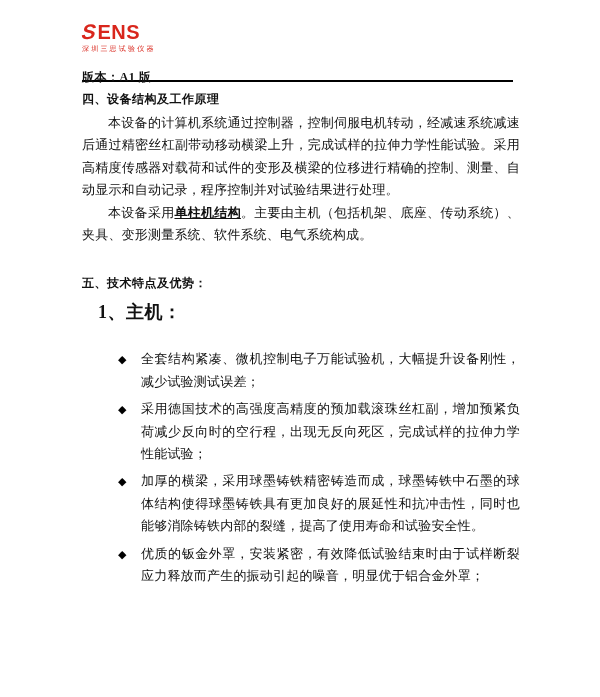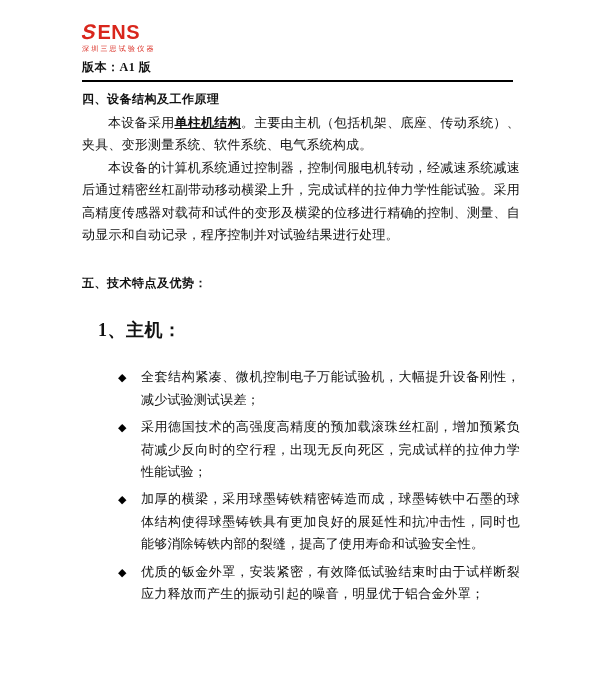--- a/index.html
+++ b/index.html
@@ -34,21 +34,21 @@
     font-family: "Liberation Sans", sans-serif;
     color: #d9261c;
     font-size: 7px;
     letter-spacing: 2.2px;
     margin-top: 2px;
     white-space: nowrap;
   }
   .version {
     font-weight: bold;
     font-size: 12px;
-    margin-top: 5px;
+    margin-top: 15px;
     letter-spacing: 0.5px;
   }
   .product-title {
     position: absolute;
     top: 24px;
     right: 0;
     font-weight: bold;
     font-size: 13.5px;
     letter-spacing: 3px;
     white-space: nowrap;
@@ -68,21 +68,21 @@
   }
   .para {
     margin: 0;
     font-size: 13px;
     line-height: 22.4px;
     text-align: justify;
     text-indent: 2em;
     letter-spacing: 0.2px;
   }
   .ub { font-weight: bold; text-decoration: underline; }
-  .section5 .h2 { margin-top: 26px; margin-bottom: 24px; font-family: Liberation Serif, serif; }
+  .section5 .h2 { margin-top: 26px; margin-bottom: 6px; font-family: Liberation Serif, serif; }
   .subheading {
     font-weight: bold;
     font-size: 18px;
     margin: 0 0 24px 16px;
     letter-spacing: 0.5px;
   }
   .bullets { margin-left: 36px; }
   .bullet-item {
     display: flex;
     align-items: flex-start;
@@ -113,22 +113,22 @@
       <span class="logo-mark">S</span><span>ENS</span>
     </div>
     <div class="logo-sub">深圳三思试验仪器</div>
     <div class="version">版本：A1 版</div>
   </div>
 
   <div class="header-rule"></div>
 
   <div class="section">
     <div class="h2">四、设备结构及工作原理</div>
+    <p class="para">本设备的计算机系统通过控制器，控制伺服电机转动，经减速系统减速后通过精密丝杠副带动移动横梁上升，完成试样的拉伸力学性能试验。采用高精度传感器对载荷和试件的变形及横梁的位移进行精确的控制、测量、自动显示和自动记录，程序控制并对试验结果进行处理。</p>
     <p class="para"><span>本设备采用</span><span class="ub">单柱机结构</span><span>。主要由主机（包括机架、底座、传动系统）、夹具、变形测量系统、软件系统、电气系统构成。</span></p>
-    <p class="para">本设备的计算机系统通过控制器，控制伺服电机转动，经减速系统减速后通过精密丝杠副带动移动横梁上升，完成试样的拉伸力学性能试验。采用高精度传感器对载荷和试件的变形及横梁的位移进行精确的控制、测量、自动显示和自动记录，程序控制并对试验结果进行处理。</p>
   </div>
 
   <div class="section section5">
     <div class="h2">五、技术特点及优势：</div>
     <div class="subheading">1、主机：</div>
 
     <div class="bullets">
       <div class="bullet-item">
         <span class="bullet-marker">◆</span>
         <span class="bullet-text">全套结构紧凑、微机控制电子万能试验机，大幅提升设备刚性，减少试验测试误差；</span>

